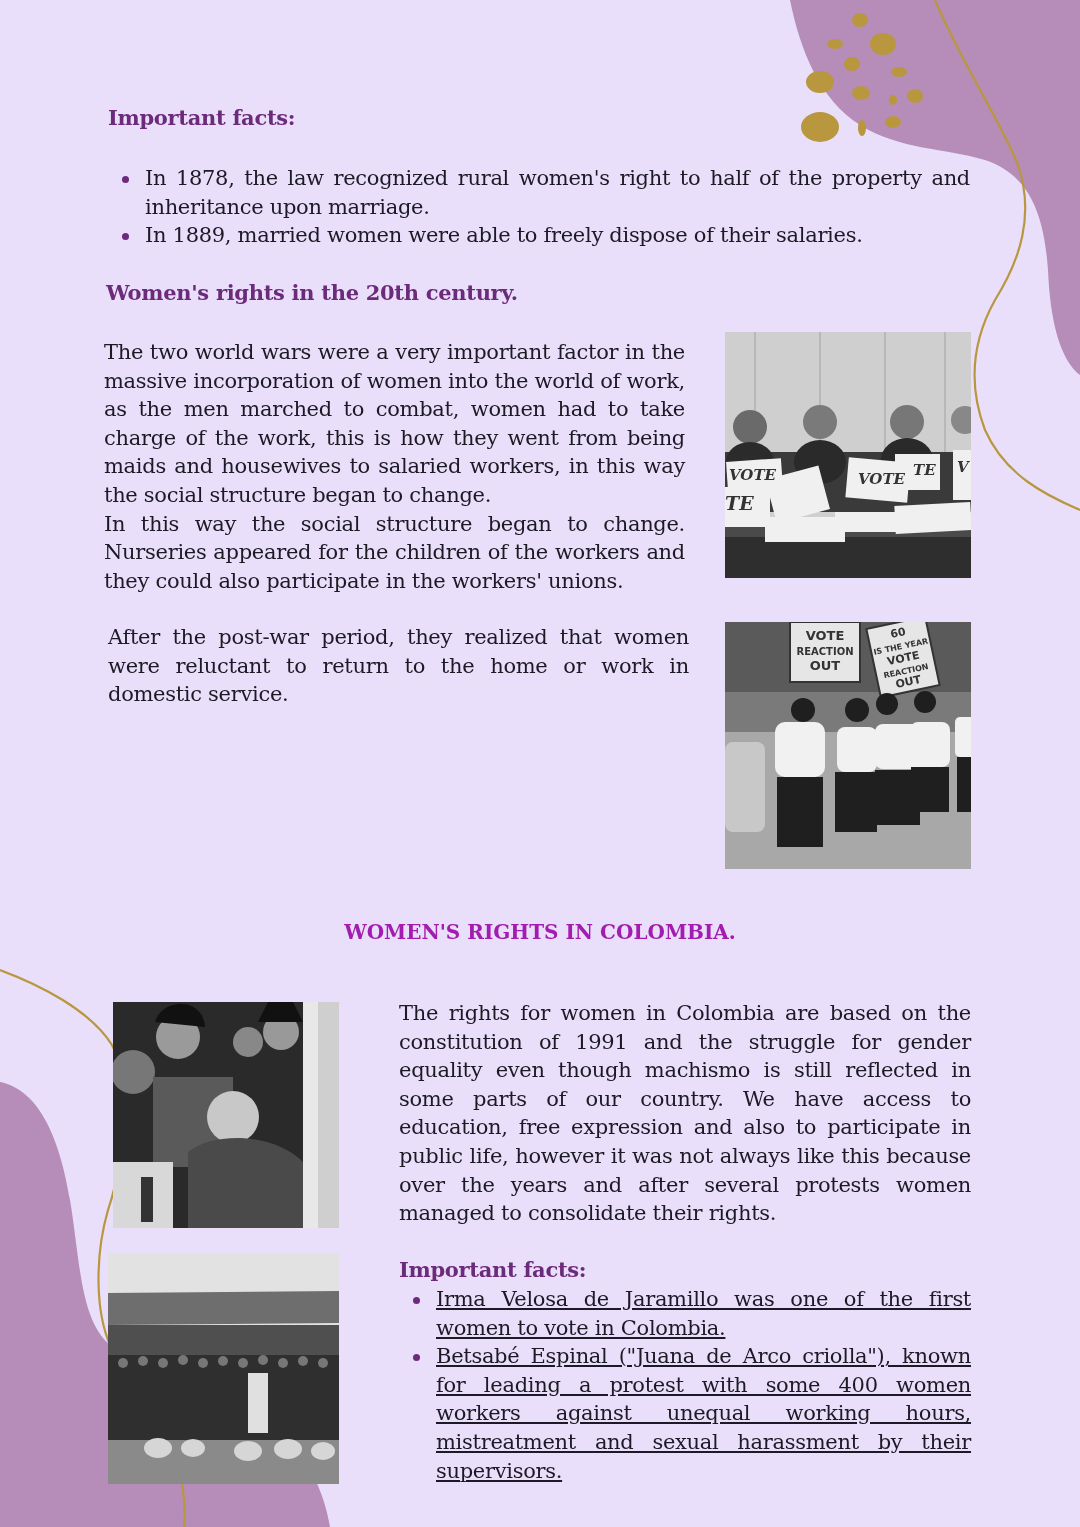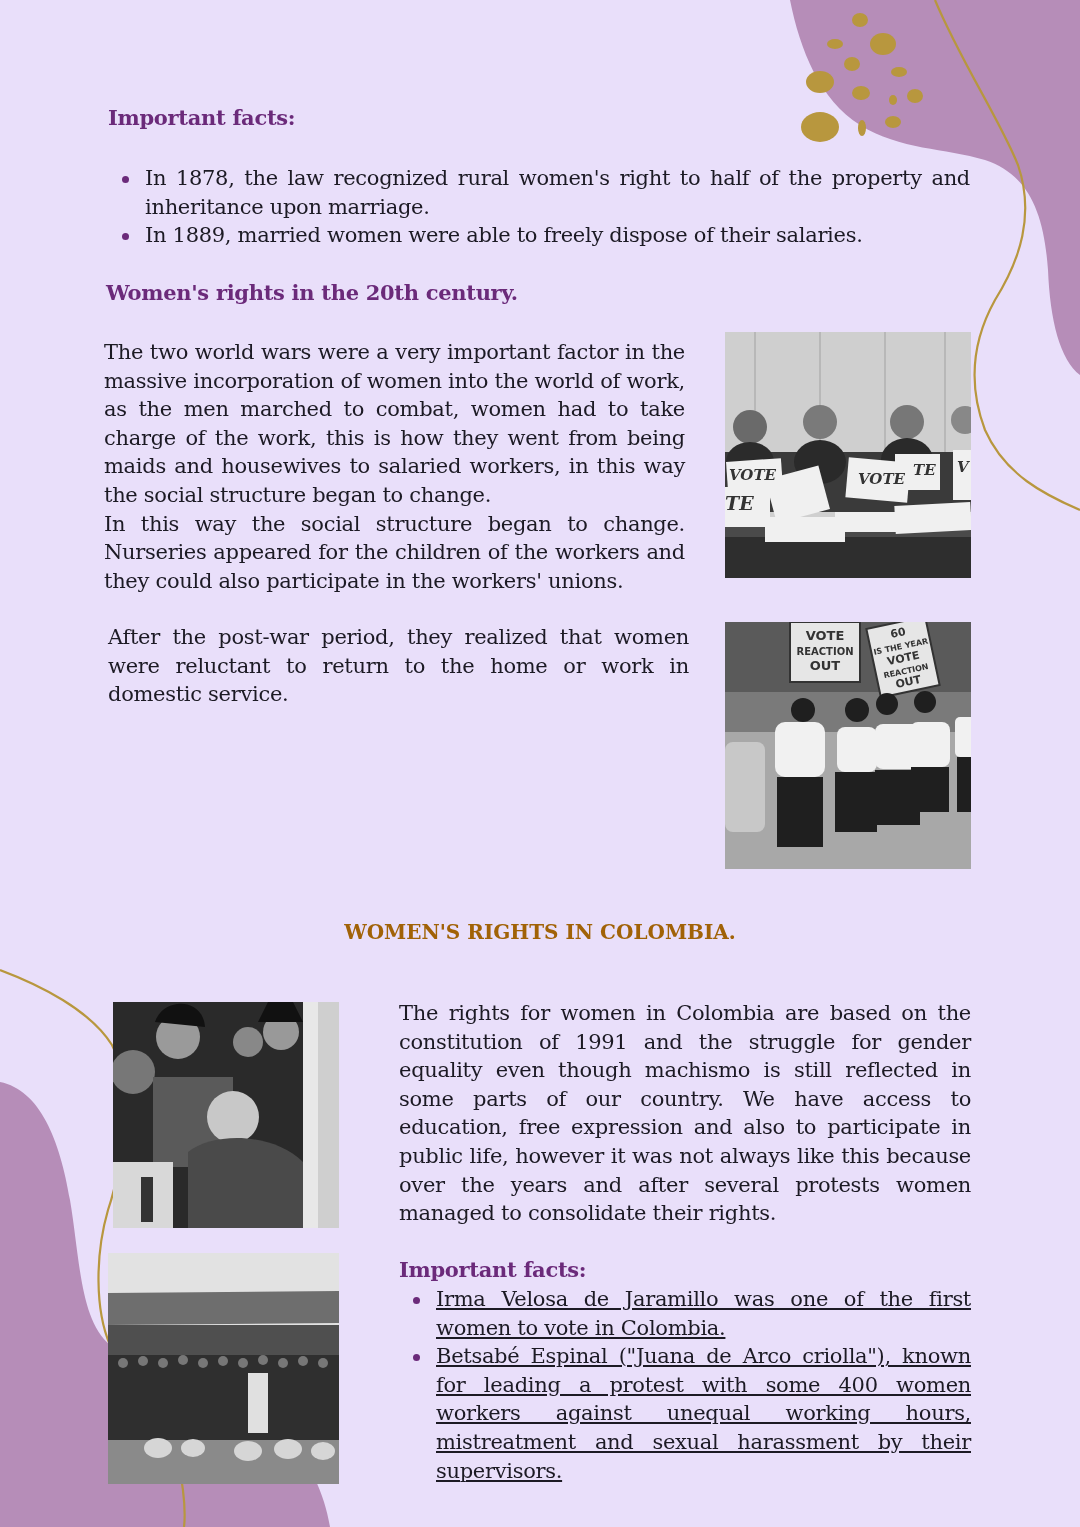--- a/index.html
+++ b/index.html
@@ -15,21 +15,21 @@
   .heading { color: #6b2a7a; font-weight: bold; font-size: 21px; }
   ul.facts { margin: 0; padding: 0 0 0 37px; list-style: none; }
   ul.facts li { position: relative; text-align: justify; }
   ul.facts li::before {
     content: ""; position: absolute; left: -23px; top: 12px;
     width: 7px; height: 7px; border-radius: 50%; background: #6b2a7a;
   }
   .photo { position: absolute; overflow: hidden; background: #737373; }
   .photo svg { width: 100%; height: 100%; display: block; }
   .center-title { position: absolute; left: 0; width: 1080px; text-align: center; top: 920px;
-    color: #a16207; font-weight: bold; font-size: 20px; letter-spacing: 0; }
+    color: #a21caf; font-weight: bold; font-size: 20px; letter-spacing: 0; }
 </style>
 </head>
 <body>
 
 <svg class="deco" viewBox="0 0 1080 1527">
 
   <path d="M790,0 L1080,0 L1080,375 C1060,360 1050,320 1048,270 C1044,215 1030,175 985,160 C945,148 900,150 860,125 C820,100 800,50 790,0 Z" fill="#b68db8"></path>
 
   <path d="M935,0 C960,60 1000,120 1018,165 C1035,215 1020,260 995,300 C970,345 970,390 985,430 C1005,475 1045,495 1080,510" fill="none" stroke="#b8973e" stroke-width="2.2"></path>
 

